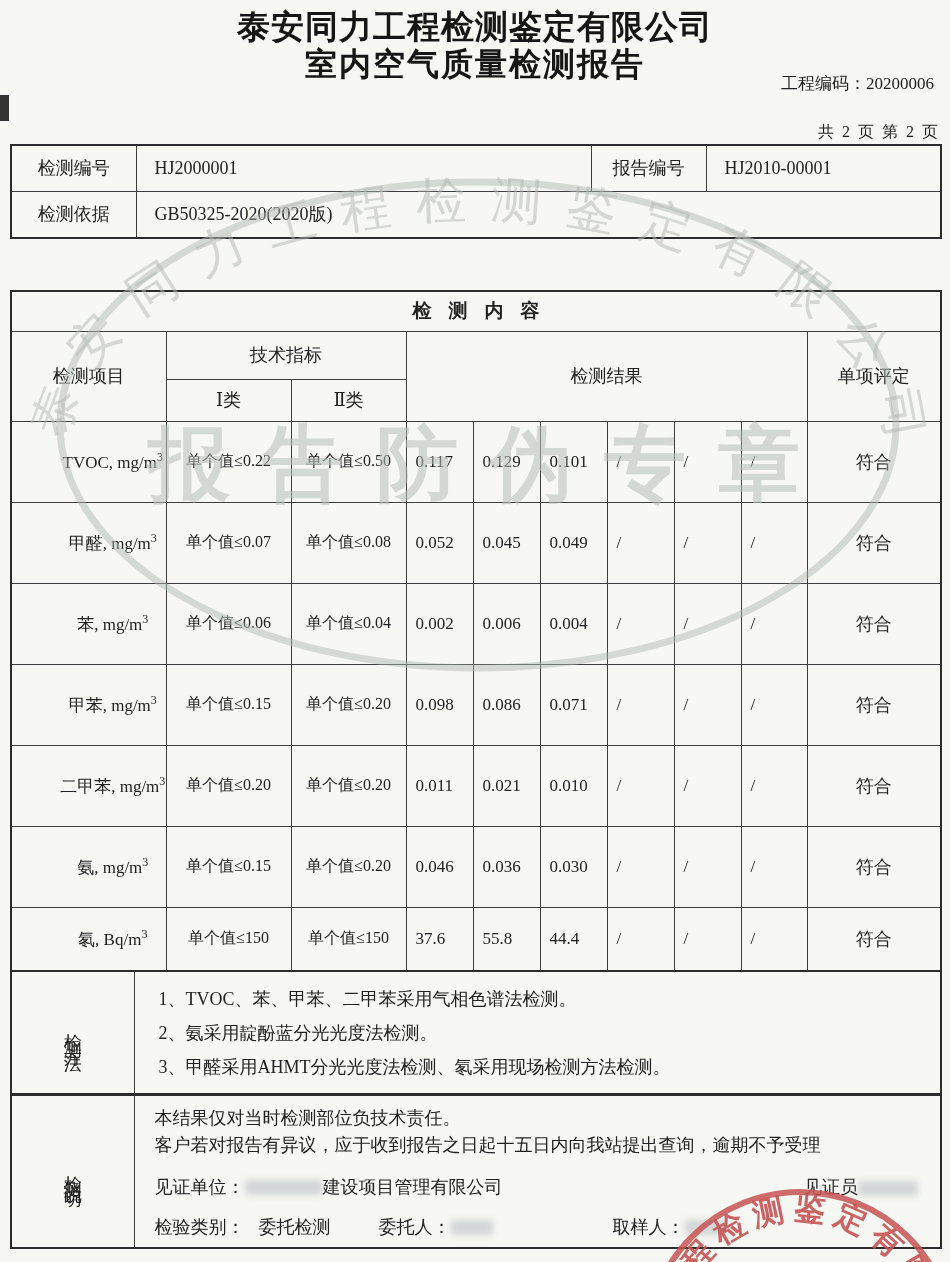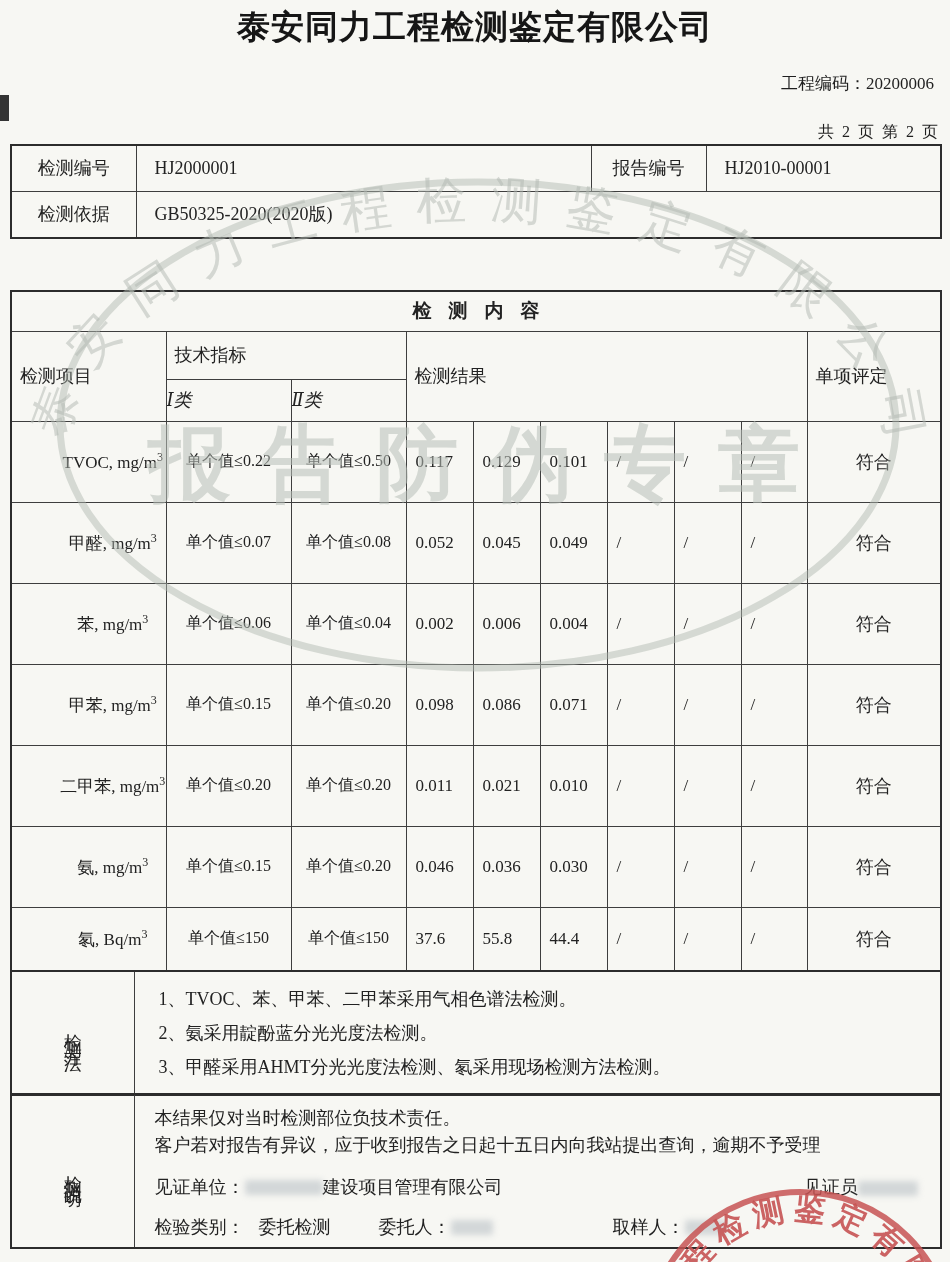--- a/index.html
+++ b/index.html
@@ -25,22 +25,22 @@
   .t-info  { top:144px; }
   .t-main  { top:290px; }
   .t-meth  { top:970px; }
   .t-note  { top:1093px; }
   .t-info table, .t-main table, .t-meth table, .t-note table { border:2.4px solid #2c2c2c; }
   .lbl { text-align:center; }
   .val { padding-left:18px; text-align:left; }
   .rh-46 { height:46px; } .rh-47 { height:47px; }
   .band td { height:40px; text-align:center; font-size:19px; font-weight:bold;
              letter-spacing:17px; text-indent:17px; }
-  .hd1 td { height:48px; text-align:left;padding-left:8px; }
-  .hd2 td { height:42px; text-align:left;font-style:italic; }
+  .hd1 td { height:48px; text-align:center; }
+  .hd2 td { height:42px; text-align:center; }
   .rh-81 { height:81px; } .rh-64 { height:64px; }
   .item { text-align:center; font-size:17px;padding-left:48px; }
   .lim  { text-align:center; font-size:16px; }
   .res  { padding-left:9px; font-size:17px; }
   .eval { text-align:center; }
   sup { font-size:12px; }
   .vlabel { writing-mode:vertical-rl; text-orientation:upright;
             margin:0 auto; letter-spacing:7px; font-size:18px; text-align:center; }
   .meth-content { padding:10px 10px 10px 24px; vertical-align:middle;margin-left:40px; }
   .meth-line { line-height:34px; font-size:18px; }
@@ -55,20 +55,21 @@
   .w64{width:64px;} .w78{width:78px;} .w60{width:60px;} .w42{width:42px;}
   
   .overlay { position:absolute; left:0; top:0; z-index:3; pointer-events:none; }
 </style>
 </head>
 <body>
 
 <div class="doc">
 
   <div class="title title1">泰安同力工程检测鉴定有限公司</div>
+  <div class="title title2">室内空气质量检测报告</div>
   <div class="proj-code"><span>工程编码：</span><span>20200006</span></div>
   <div class="pagination">共 2 页 第 2 页</div>
   <div class="artifact"></div>
 
   <div class="tbl-wrap t-info">
     <table>
       <colgroup>
           <col style="width:125px">
           <col style="width:455px">
           <col style="width:115px">

